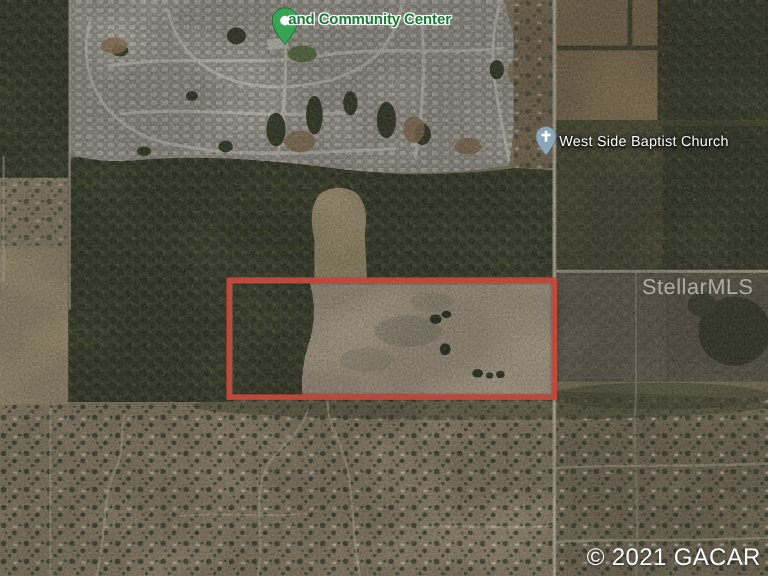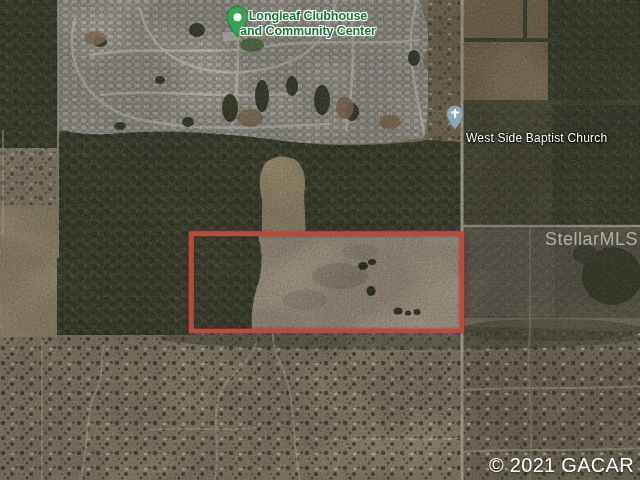--- a/index.html
+++ b/index.html
@@ -14,24 +14,23 @@
   .label-green{
     color:#187a34;font-size:12.5px;font-weight:700;line-height:15px;
     text-align:center;letter-spacing:-0.1px;
     text-shadow:-1px -1px 0 rgba(255,255,255,.95),1px -1px 0 rgba(255,255,255,.95),
                 -1px 1px 0 rgba(255,255,255,.95),1px 1px 0 rgba(255,255,255,.95),
                 0 0 3px rgba(255,255,255,.9);
   }
   .label-white{
     color:#ffffff;font-size:12px;font-weight:500;letter-spacing:.2px;
     text-shadow:0 1px 2px rgba(0,0,0,.95),0 0 3px rgba(0,0,0,.75),0 0 1px rgba(0,0,0,.9);
-    margin-top:20px;
   }
   .watermark{
-    position:absolute;top:229px;right:2px;
+    position:absolute;top:229px;right:12px;
     color:rgba(255,255,255,.52);font-size:18px;font-weight:400;letter-spacing:.5px;
     text-shadow:0 0 1px rgba(90,85,70,.5);
   }
   .copyright{
     position:absolute;bottom:3px;right:6px;
     color:#ffffff;font-size:20px;font-weight:400;letter-spacing:.3px;
     text-shadow:0 1px 2px rgba(0,0,0,.55);
   }
 </style>
 </head>
@@ -209,21 +208,20 @@
 
   <svg class="poi-pin" style="left:446px;top:105px;" width="18" height="25" viewBox="0 0 18 25">
     <path d="M9,0.4 C4.2,0.4 0.6,4.1 0.6,8.8 C0.6,15 9,24.4 9,24.4 C9,24.4 17.4,15 17.4,8.8 C17.4,4.1 13.8,0.4 9,0.4 Z" stroke="#5f7788" stroke-width="0.7" fill="#8ba6b7"></path>
     <g fill="#ffffff">
       <rect x="7.9" y="4" width="2.2" height="9"></rect>
       <rect x="5.2" y="6.4" width="7.6" height="2.2"></rect>
     </g>
   </svg>
 
   <div class="poi-label label-green" style="left:240px;top:9px;width:136px;">
-    <div>Longleaf Clubhouse</div>
     <div>and Community Center</div>
   </div>
 
   <div class="poi-label label-white" style="left:466px;top:111px;">West Side Baptist Church</div>
 
   <div class="watermark">StellarMLS</div>
 
   <div class="copyright">© 2021 GACAR</div>
 
 </div>

